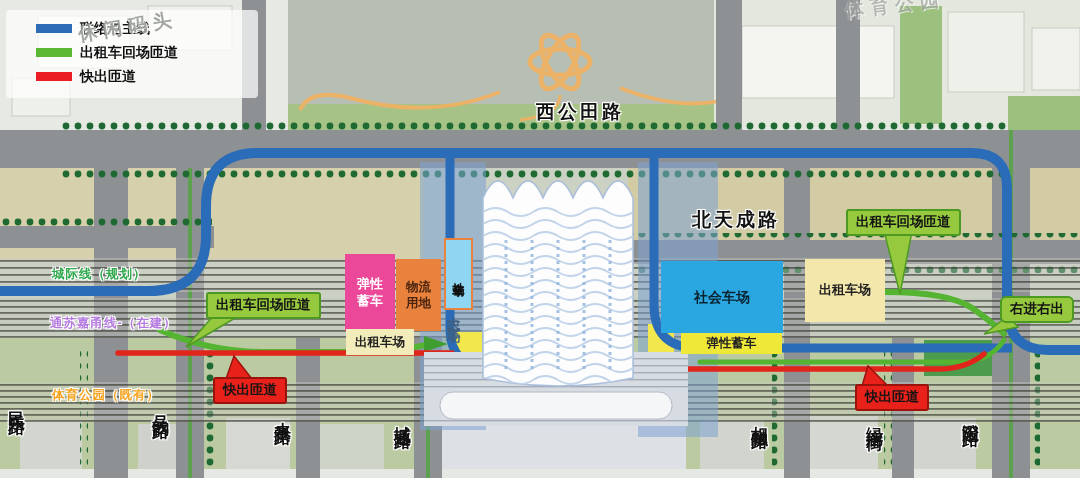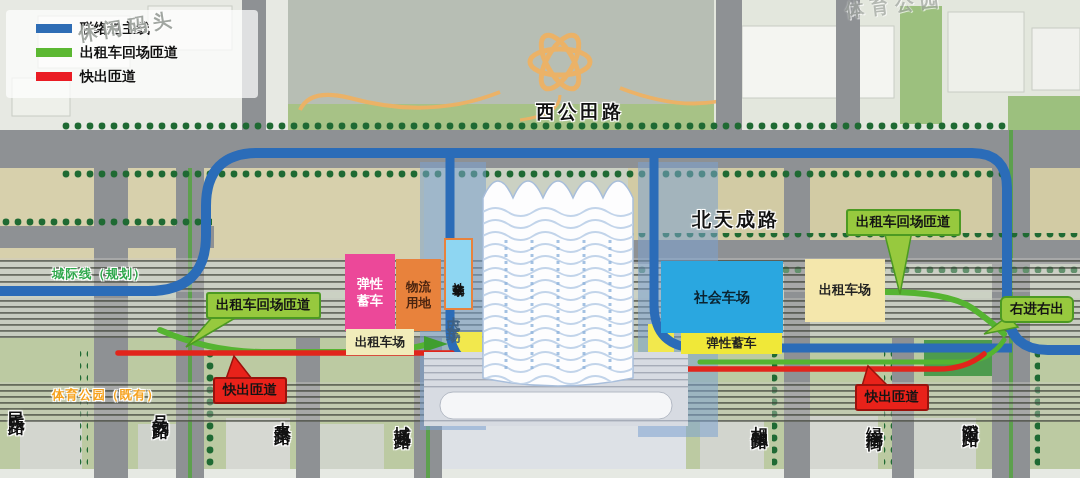--- a/index.html
+++ b/index.html
@@ -238,20 +238,21 @@
 
 <div class="abs vlbl halo" style="left:8px;top:398px;">民乐路</div>
 <div class="abs vlbl halo" style="left:152px;top:402px;">吴韵路</div>
 <div class="abs vlbl halo" style="left:274px;top:408px;">水景路</div>
 <div class="abs vlbl halo" style="left:394px;top:412px;">城通路</div>
 <div class="abs vlbl halo" style="left:751px;top:412px;">相融路</div>
 <div class="abs vlbl halo" style="left:866px;top:414px;">绿廊街</div>
 <div class="abs vlbl halo" style="left:962px;top:410px;">澄阳路</div>
 
 <div class="abs raillbl halo" style="left:52px;top:266px;color:#2fa84c;">城际线（规划）</div>
+<div class="abs raillbl halo" style="left:50px;top:315px;color:#b57ae0;">通苏嘉甬线-（在建）</div>
 <div class="abs raillbl halo" style="left:52px;top:387px;color:#f6a21d;">体育公园（既有）</div>
 
 <div class="abs pbox" style="left:345px;top:254px;width:50px;height:77px;background:#ec4899;color:#fff;font-size:13px;">
   <span style="width:30px;">弹性蓄车</span>
 </div>
 <div class="abs pbox" style="left:396px;top:259px;width:45px;height:72px;background:#e8823c;color:#4a2410;font-size:12.5px;">
   <span style="width:28px;">物流用地</span>
 </div>
 <div class="abs pbox" style="left:346px;top:329px;width:68px;height:26px;background:#f1ecba;color:#222;font-size:12.5px;">
   <span>出租车场</span>

